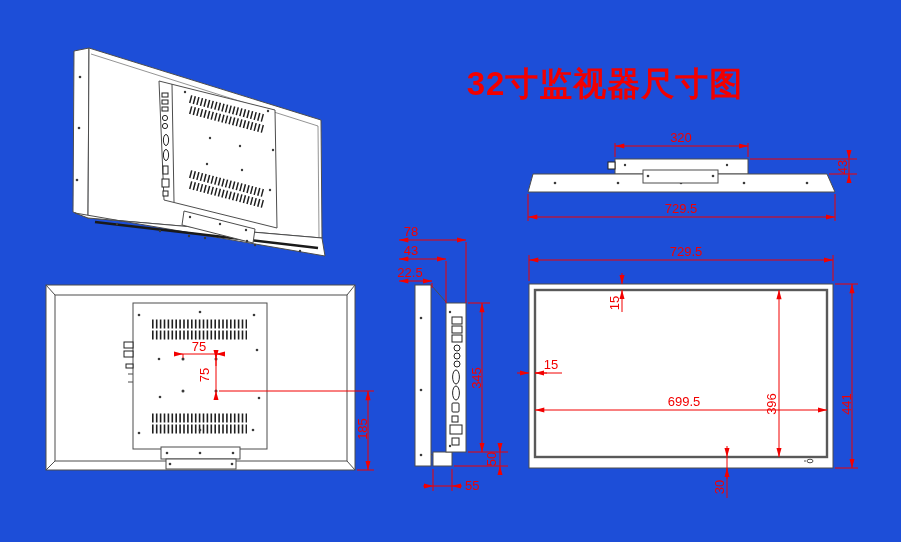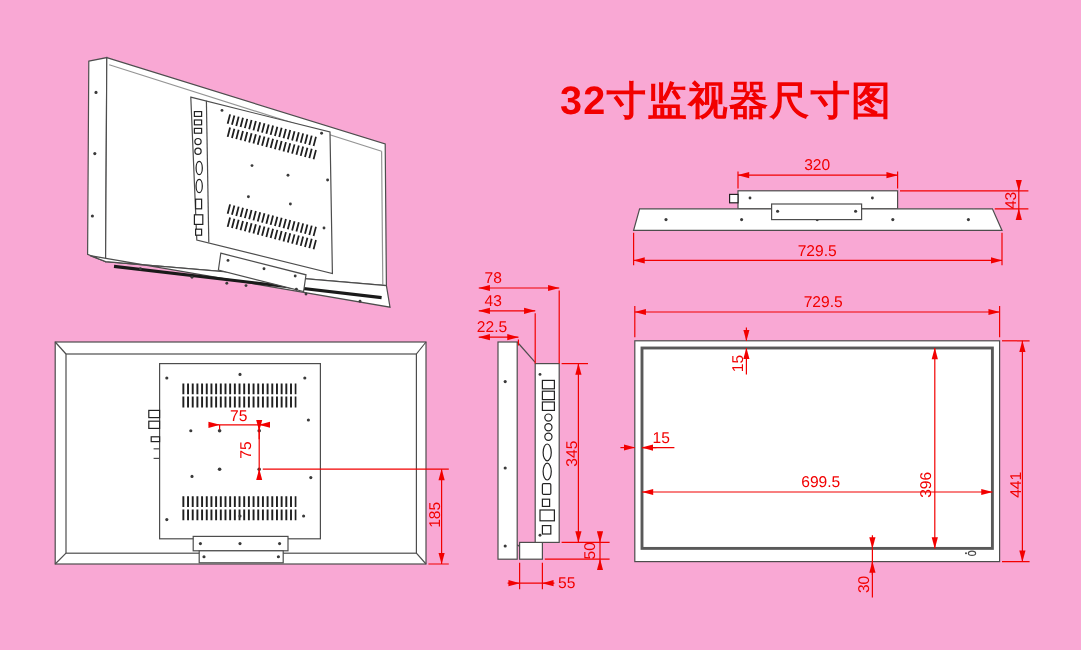--- a/index.html
+++ b/index.html
@@ -1,16 +1,16 @@
 <!DOCTYPE html>
 <html><head>
 <meta charset="utf-8">
 <style>
   html,body{margin:0;padding:0;background:#fff;}
-  .canvas{position:relative;width:901px;height:542px;background:#f9a8d4;overflow:hidden;
+  .canvas{position:relative;width:901px;height:542px;background:#1d4ed8;overflow:hidden;
           font-family:"Liberation Sans","DejaVu Sans",sans-serif;}
   svg{position:absolute;left:0;top:0;}
   .ln{stroke:#4d4d4d;stroke-width:1;fill:none;}
   .lnw{stroke:#4d4d4d;stroke-width:1;fill:#ffffff;}
   .lnk{stroke:#1a1a1a;stroke-width:2.6;fill:none;}
   .thick{stroke:#595959;stroke-width:2.4;fill:none;}
   .rd{stroke:#f20000;stroke-width:1;fill:none;}
   .dim{fill:#f20000;font-size:13px;font-family:"Liberation Sans","DejaVu Sans",sans-serif;}
   .ttl{fill:#f20000;font-size:33px;font-weight:bold;letter-spacing:1px;
        font-family:"Liberation Sans","DejaVu Sans",sans-serif;}

